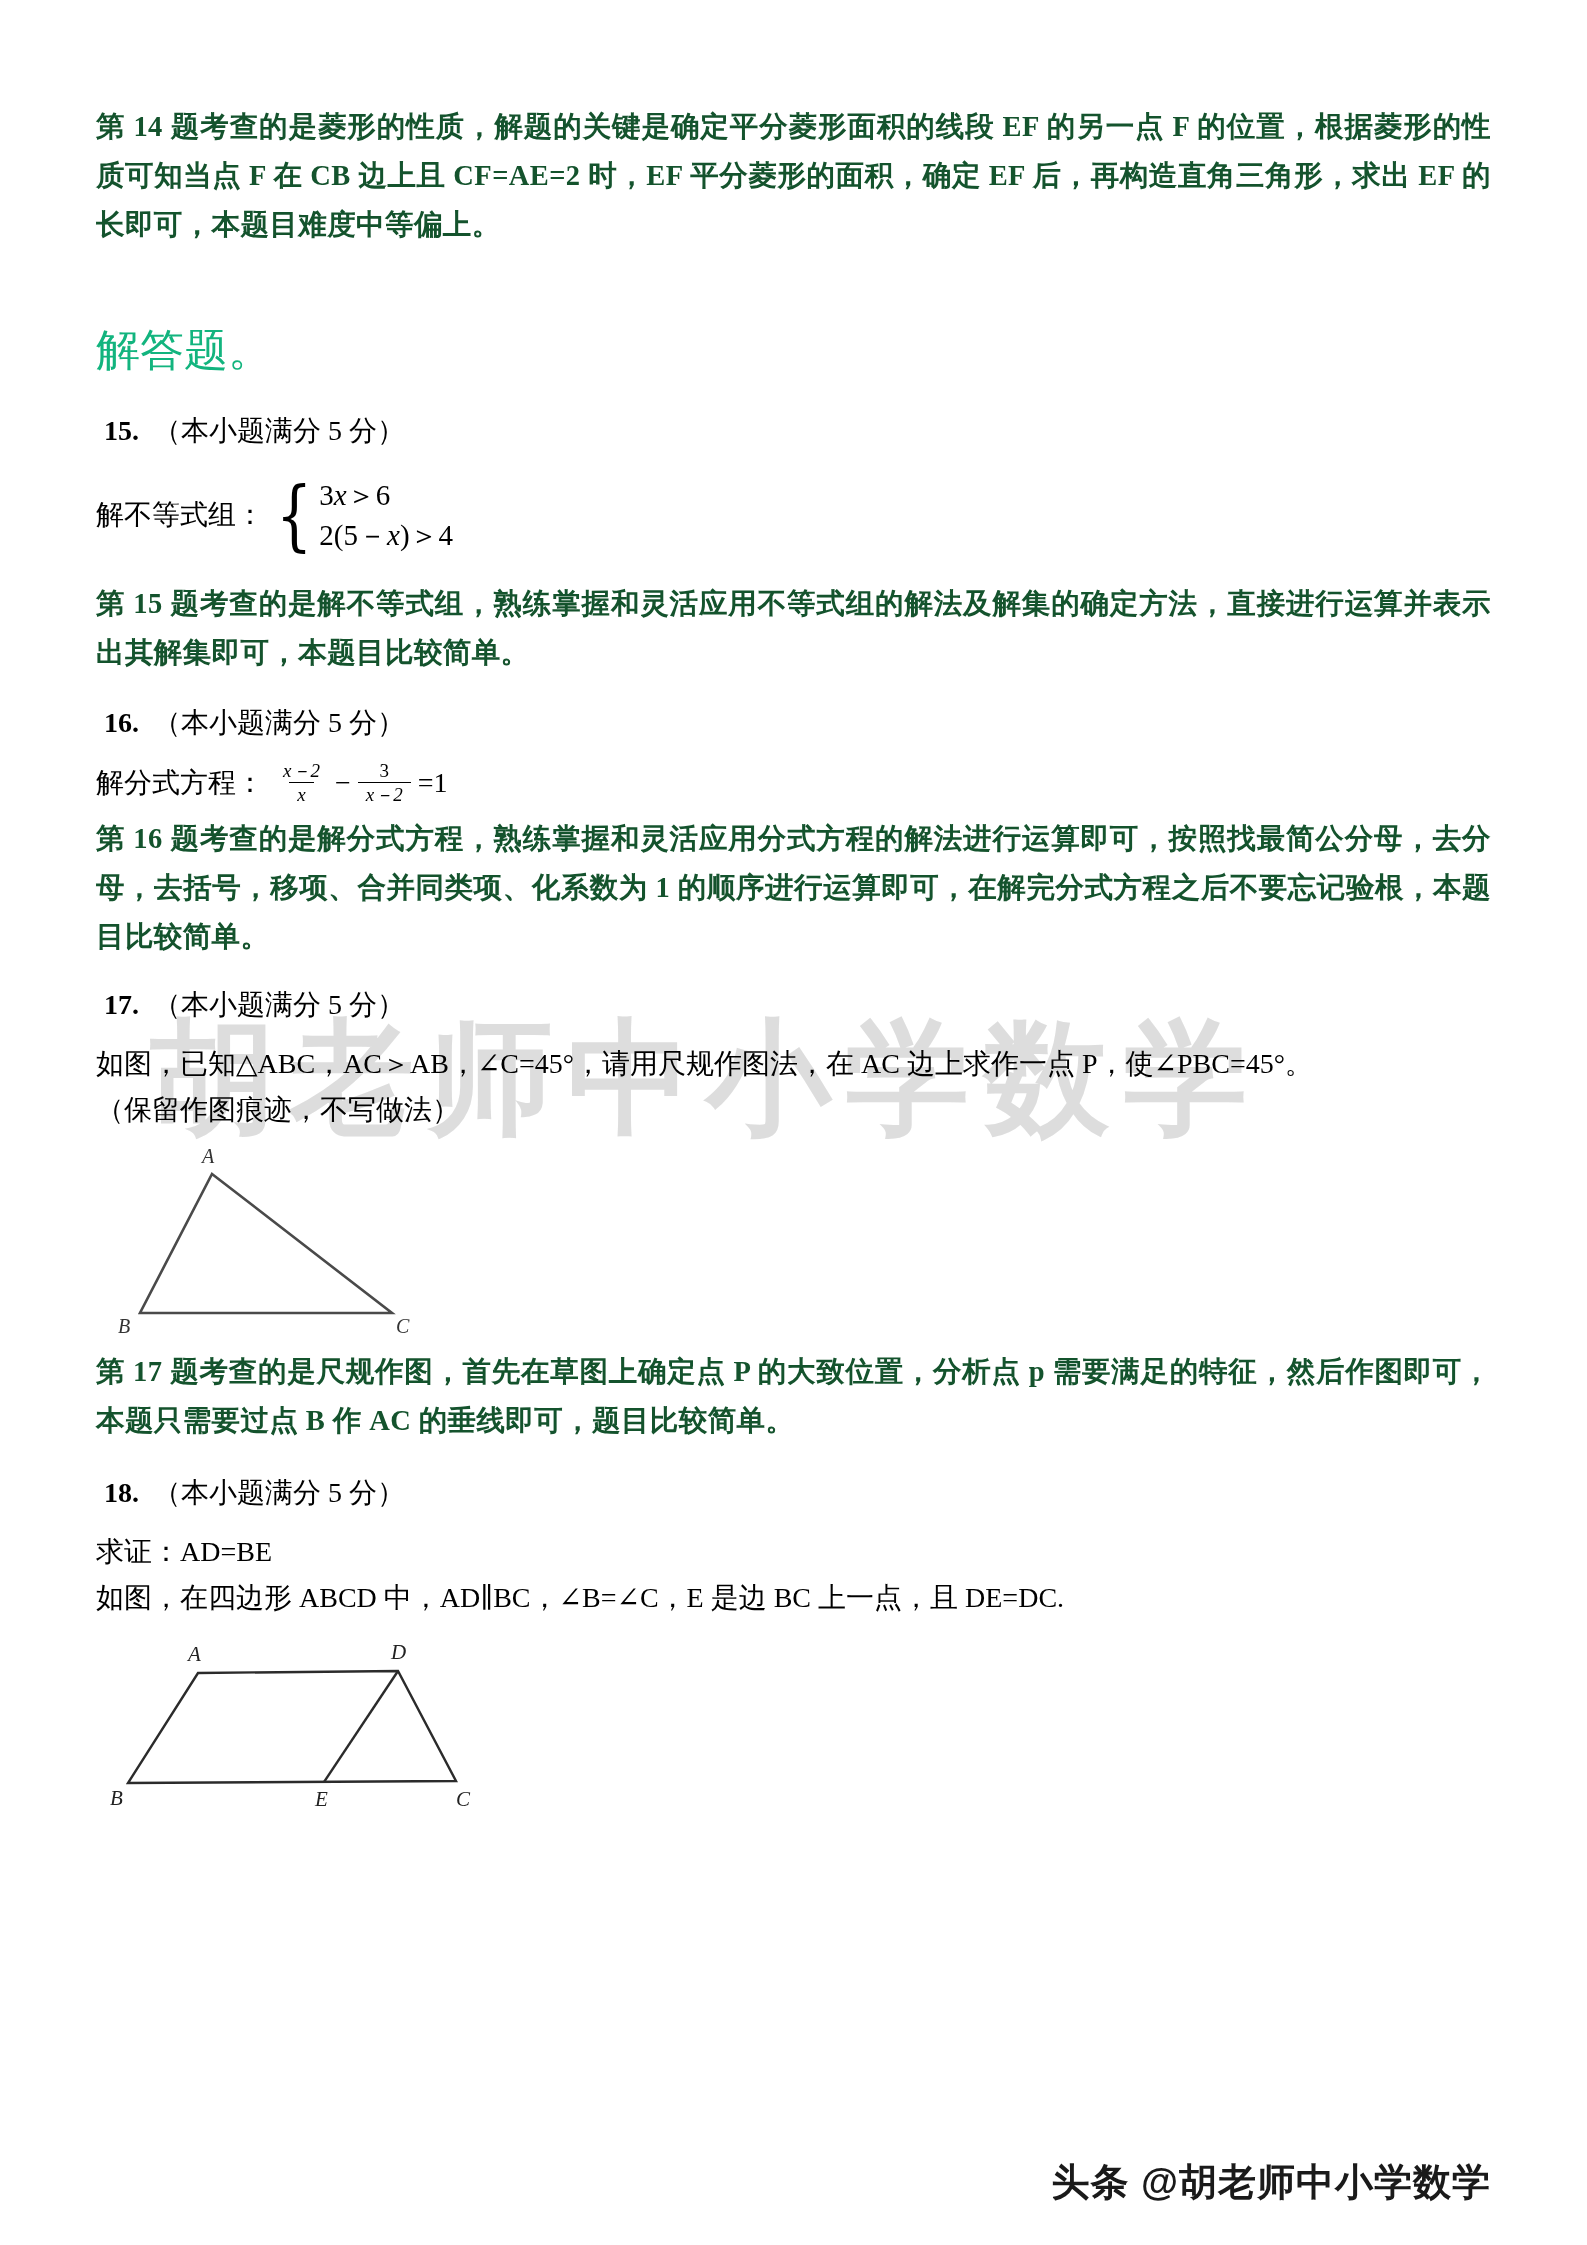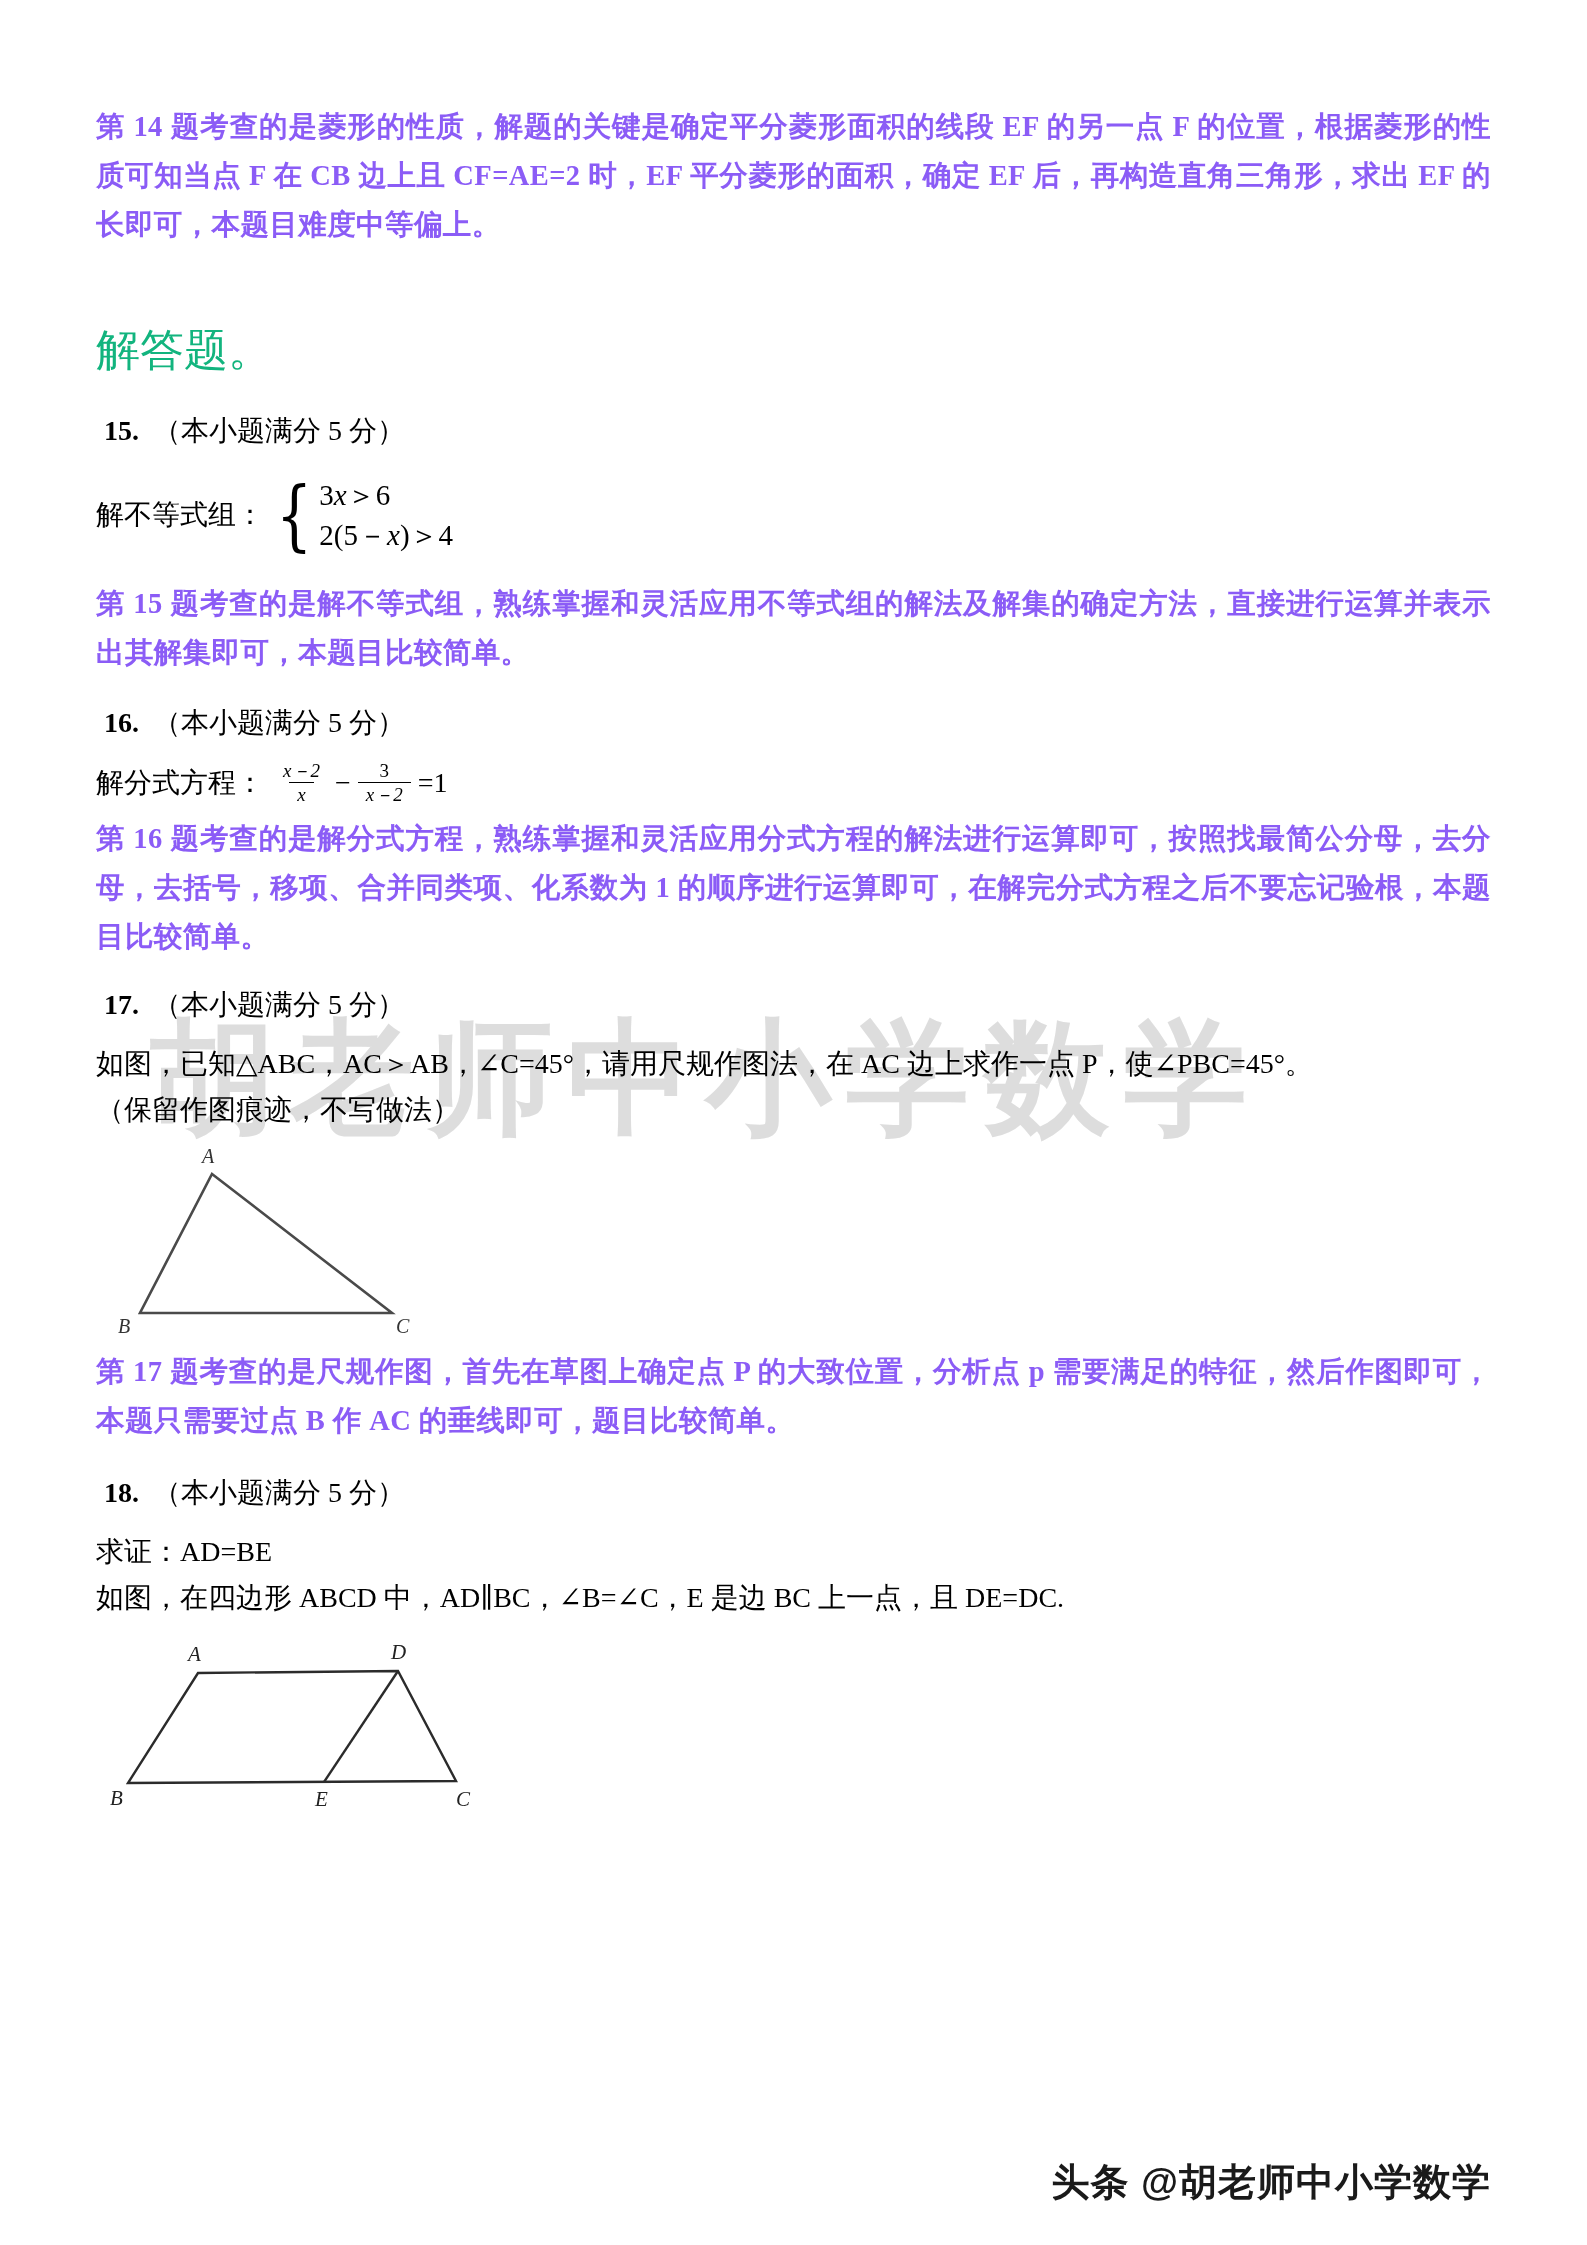--- a/index.html
+++ b/index.html
@@ -40,21 +40,21 @@
   }
 
   .content {
     position: relative;
     z-index: 2;
     padding: 0 96px;
   }
 
   
   .red-para {
-    color: #8b5cf6;
+    color: #14532d;
     font-family: "Liberation Serif", "DejaVu Serif", serif;
     font-weight: 700;
     font-size: 28.5px;
     line-height: 49px;
     letter-spacing: 0.4px;
     text-align: justify;
     margin: 0;
   }
 
   .section-heading {

